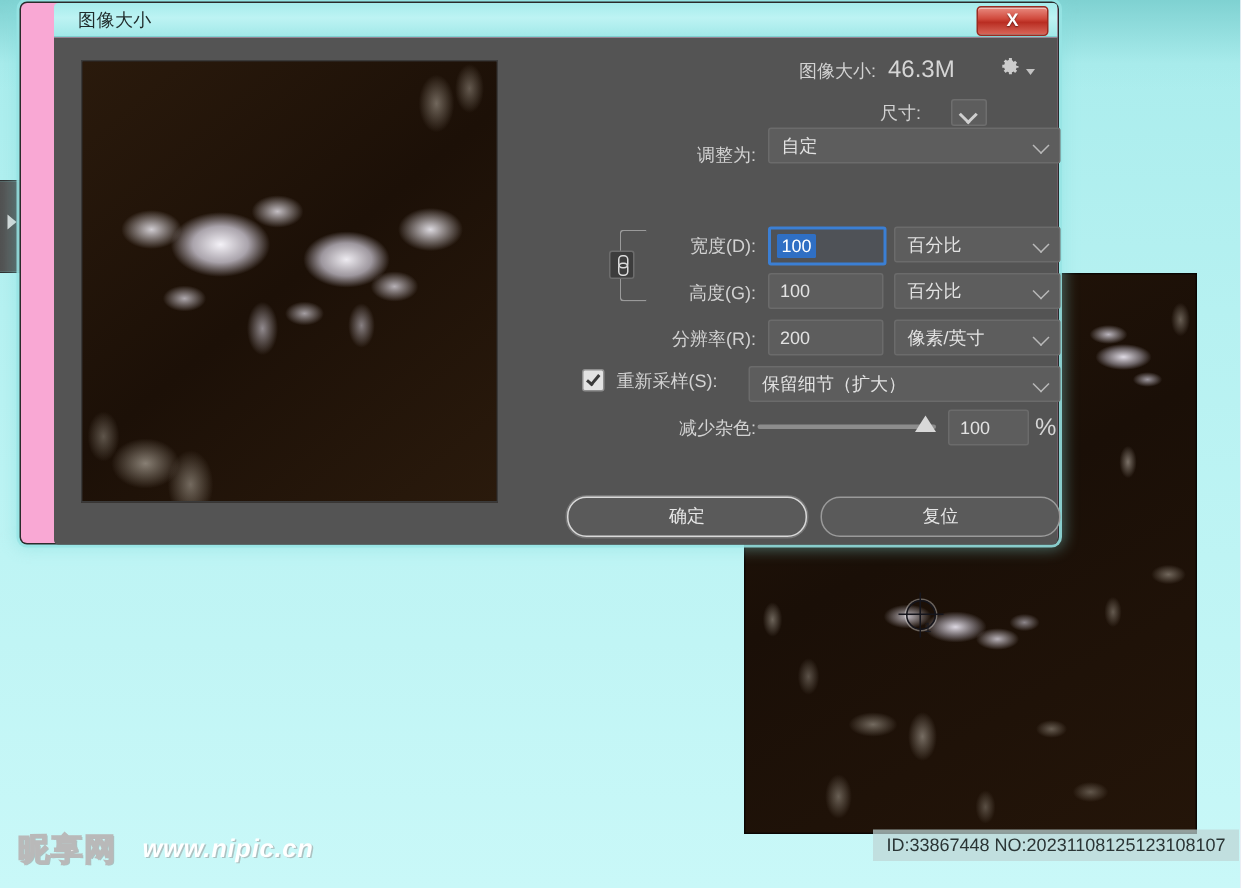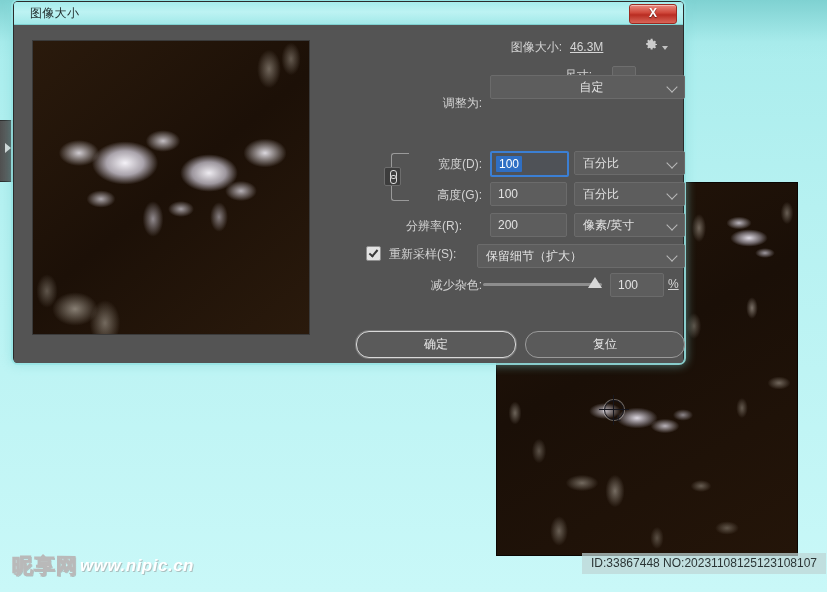--- a/index.html
+++ b/index.html
@@ -121,20 +121,21 @@
   .dialog {
     position: absolute;
     left: 14px; top: 2px;
     width: 669px; height: 360px;
     border-radius: 4px;
     background: #f9a8d4;
     box-shadow:
       0 0 0 1px #2b2b2b,
       0 0 0 3px rgba(150,228,228,.85),
       0 0 10px 4px rgba(130,220,220,.45);
+    padding-left: 22px;
   }
   .titlebar {
     position: relative;
     height: 22px;
     border-radius: 3px 3px 0 0;
     background: linear-gradient(180deg,#a6ecec 0%, #bdf3f3 45%, #a2e9e9 100%);
     border-bottom: 1px solid #7fd0d0;
   }
   .titlebar .title {
     position: absolute;
@@ -212,24 +213,23 @@
     display: flex;
     align-items: center;
   }
   .lbl {
     font-size: 12px;
     color: #d2d2d2;
     text-align: right;
     white-space: nowrap;
   }
   .val {
-    font-size: 12px;
+    font-size: 16px;
     color: #d6d6d6;
     white-space: nowrap;
-    text-decoration: underline;
   }
 
   .gear {
     position: absolute;
     right: 24px; top: 12px;
     width: 16px; height: 16px;
     cursor: pointer;
   }
   .gear-tri {
     position: absolute;
@@ -403,21 +403,21 @@
     border: 1px solid #d9d9d9;
     box-shadow: 0 0 0 1px rgba(220,220,220,.25);
   }
 
   
   .wm-left {
     position: absolute;
     left: 12px; bottom: 12px;
     display: flex;
     align-items: center;
-    gap: 2px;
+    gap: 17px;
   }
   .wm-cn {
     font-size: 21px;
     font-weight: bold;
     color: #ffffff;
     letter-spacing: 1px;
     -webkit-text-stroke: 1px #b9b9b9;
     text-shadow: 1px 1px 0 rgba(140,140,140,.5);
     font-family: "DejaVu Sans", sans-serif;
   }
@@ -488,21 +488,21 @@
           </svg>
         </div>
         <div class="gear-tri"></div>
 
         <div class="row" style="top:38px; left:62px; width:230px; justify-content:flex-end; gap:20px;">
           <span class="lbl">尺寸:</span>
           <span class="chev-box"></span>
         </div>
 
         <div class="lbl" style="position:absolute; top:70px; left:60px; width:78px;">调整为:</div>
-        <div class="select" style="position:absolute; top:50px; left:146px; width:193px;justify-content:center;">
+        <div class="select" style="position:absolute; top:60px; left:146px; width:193px;">
           <span class="txt">自定</span>
           <span class="caret"></span>
         </div>
 
         <div class="chain-wrap">
           <div class="chain-brk"></div>
           <div class="chain-ico"></div>
         </div>
 
         <div class="lbl" style="position:absolute; top:131px; left:56px; width:82px;">
@@ -518,21 +518,21 @@
 
         <div class="lbl" style="position:absolute; top:162px; left:56px; width:82px;">高度(G):</div>
         <div class="tbox" style="position:absolute; top:157px; left:146px; width:75px;">
           <span class="txt">100</span>
         </div>
         <div class="select" style="position:absolute; top:157px; left:230px; width:109px;">
           <span class="txt">百分比</span>
           <span class="caret"></span>
         </div>
 
-        <div class="lbl" style="position:absolute; top:193px; left:42px; width:96px;text-align:center;">分辨率(R):</div>
+        <div class="lbl" style="position:absolute; top:193px; left:42px; width:96px;">分辨率(R):</div>
         <div class="tbox" style="position:absolute; top:188px; left:146px; width:75px;">
           <span class="txt">200</span>
         </div>
         <div class="select" style="position:absolute; top:188px; left:230px; width:109px;">
           <span class="txt">像素/英寸</span>
           <span class="caret"></span>
         </div>
 
         <div style="position:absolute; top:221px; left:22px; display:flex; align-items:flex-start; gap:8px;">
           <span class="cbox checked"></span>

